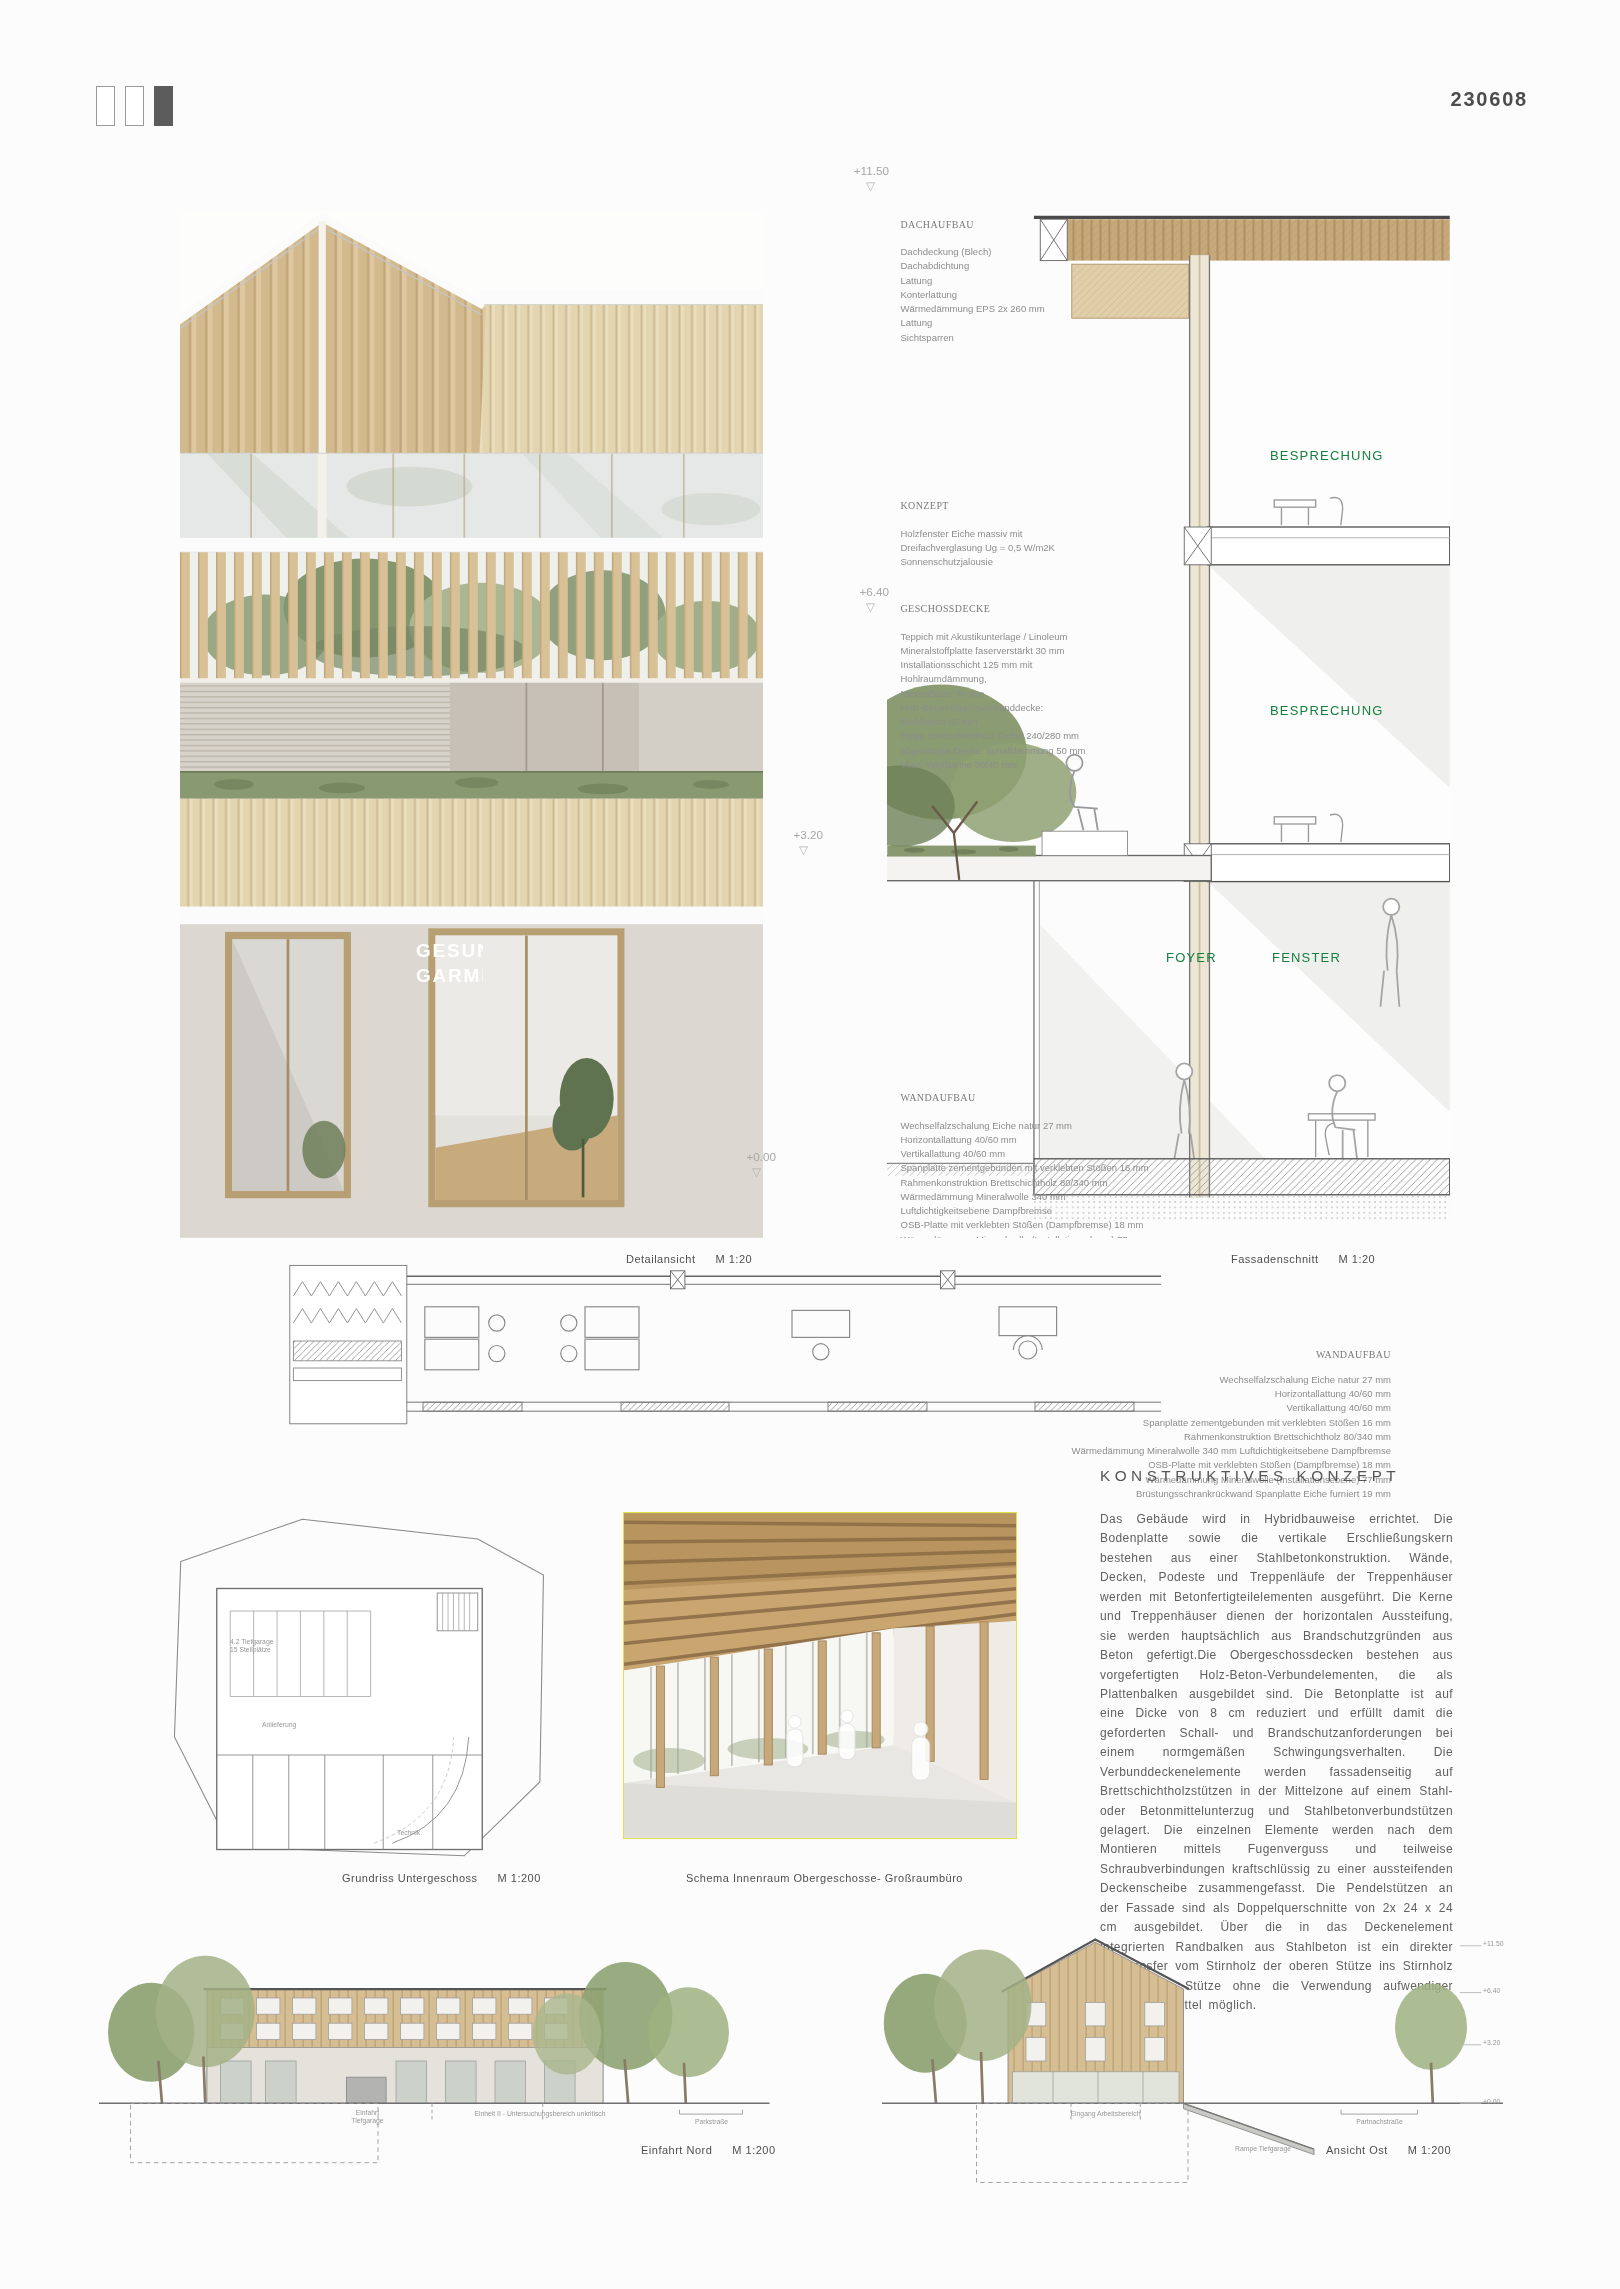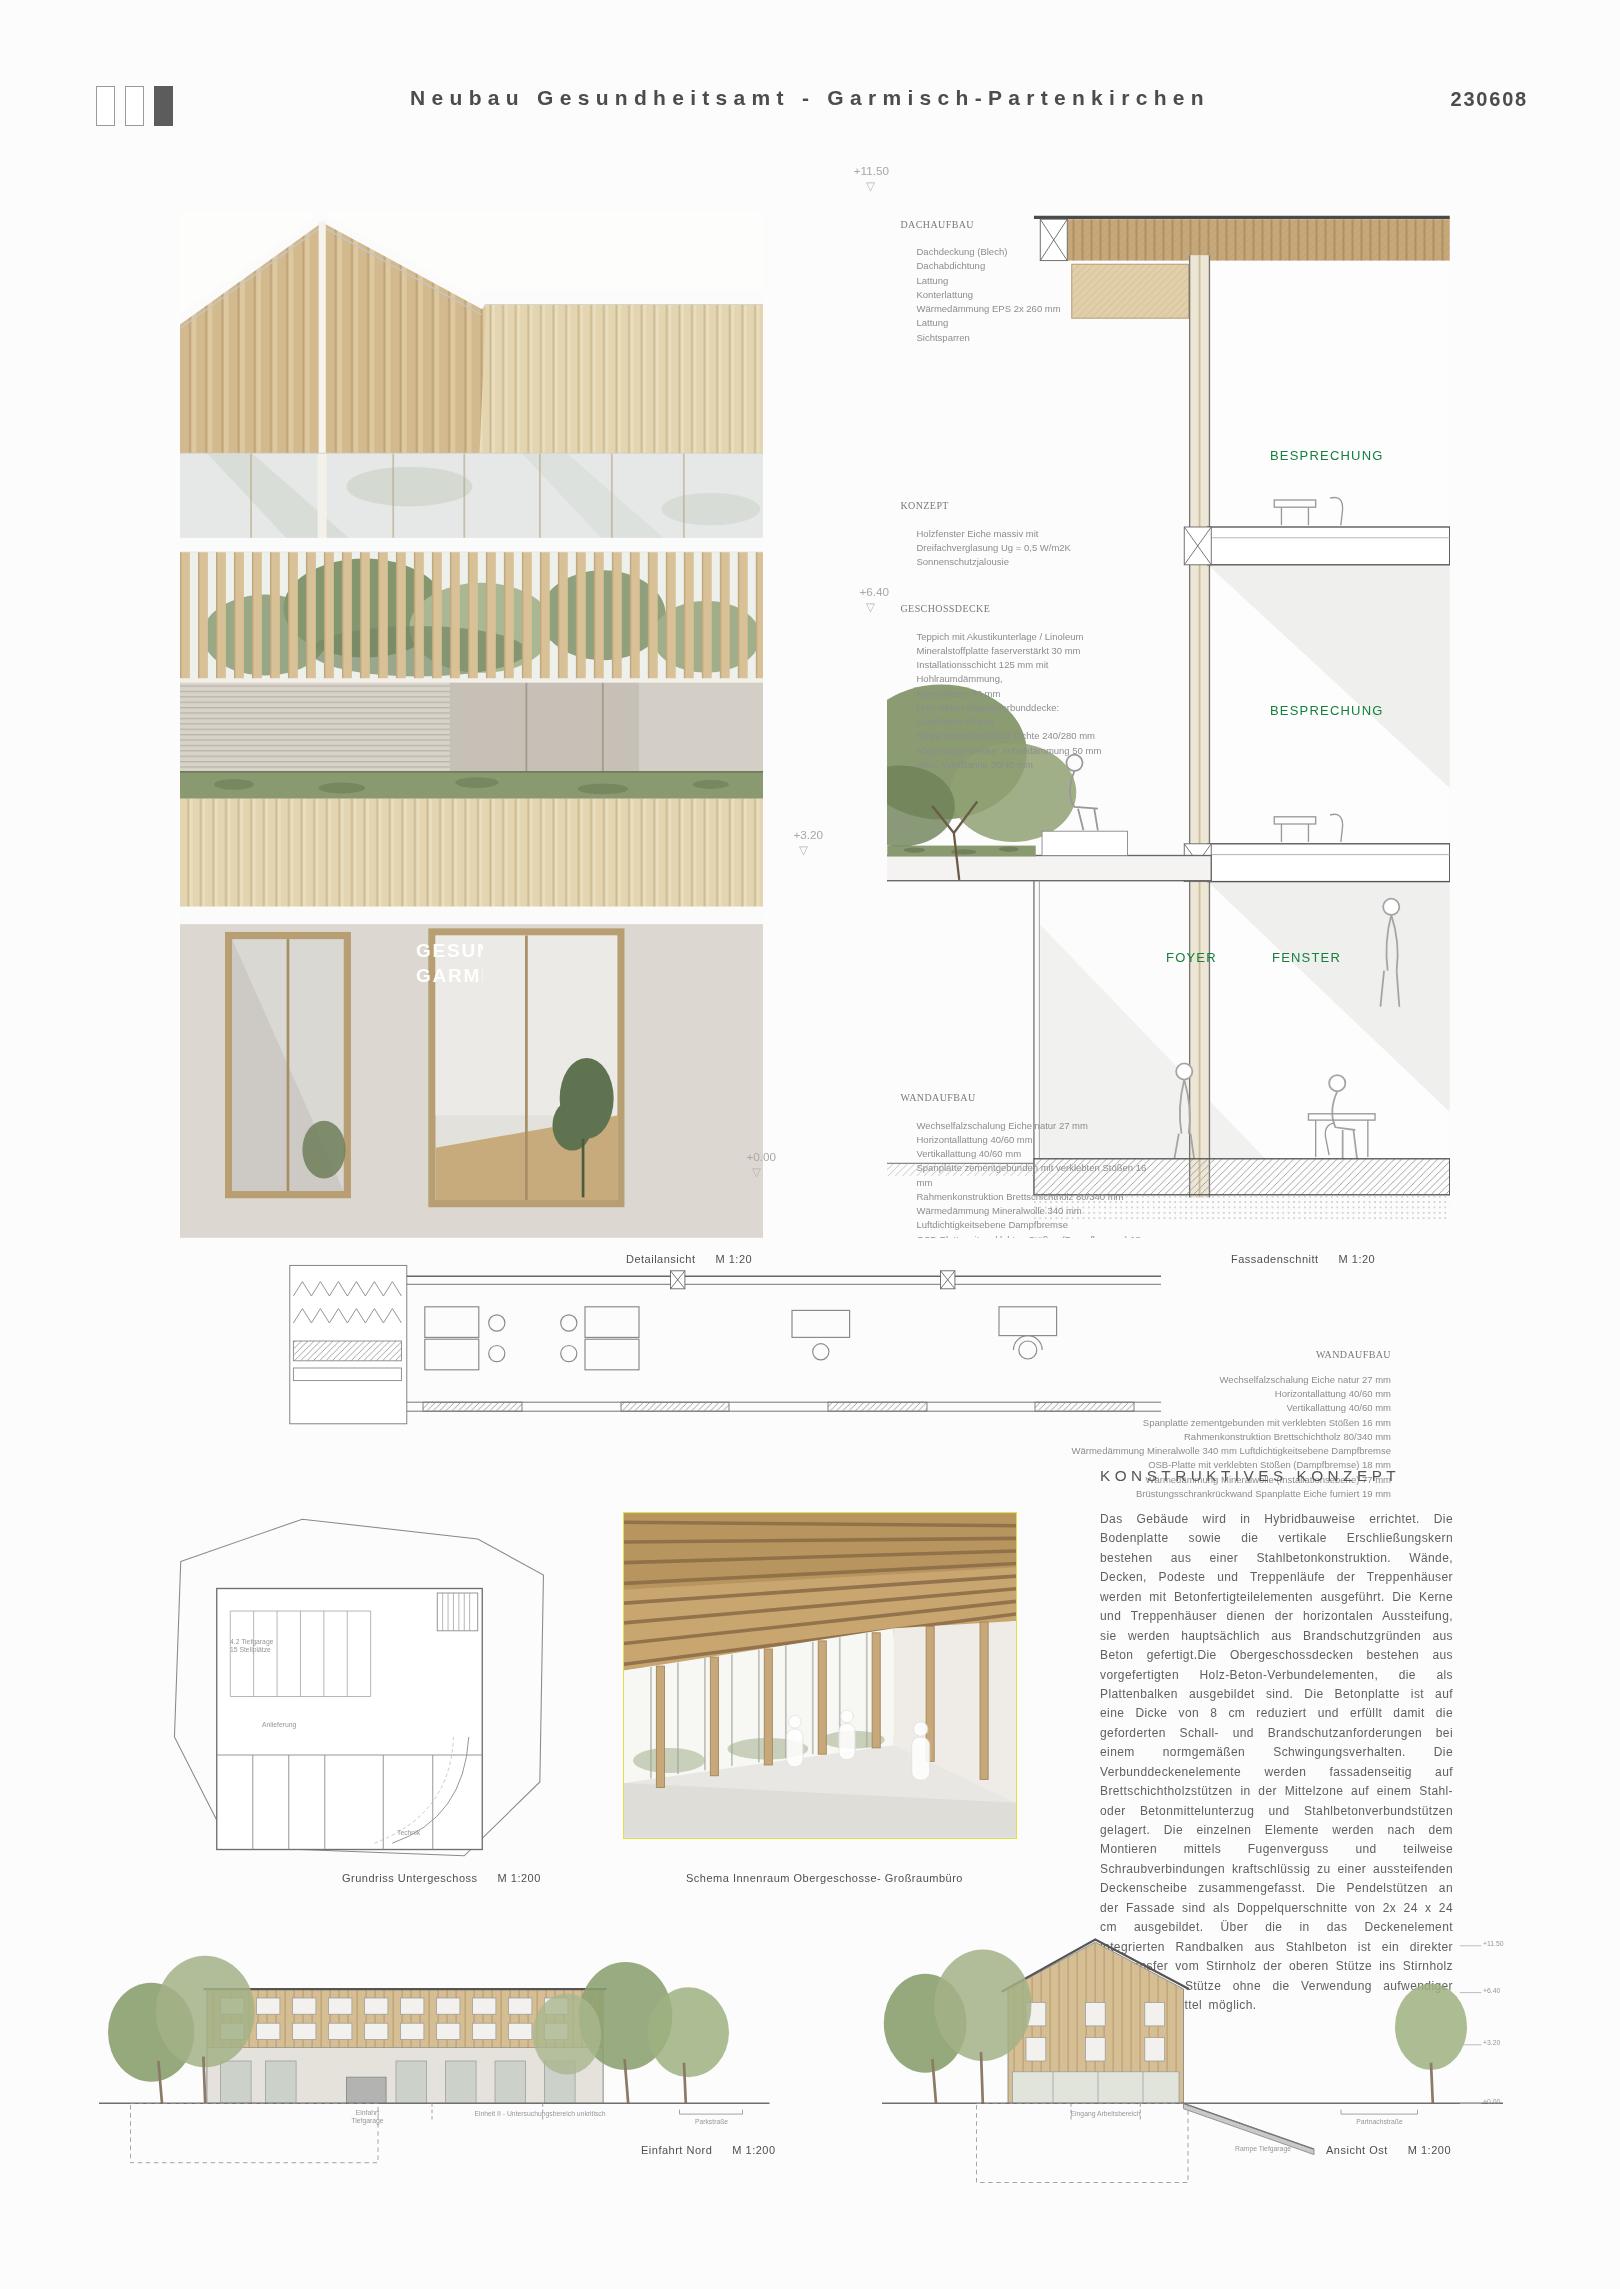--- a/index.html
+++ b/index.html
@@ -8,21 +8,21 @@
   .abs{position:absolute;}
   
   .title{top:86px;left:50%;transform:translateX(-50%);font-size:21px;font-weight:bold;
          letter-spacing:6.3px;color:#4c4c4c;white-space:nowrap;}
   .number{top:88px;right:92px;font-size:20px;font-weight:bold;letter-spacing:1.8px;color:#4c4c4c;}
   .sq{top:86px;width:17px;height:38px;border:1.4px solid #9a9a9a;background:#fff;}
   .sq.filled{background:#5c5c5c;border-color:#5c5c5c;}
   
   .ann{font-size:9.5px;line-height:1.5;color:#8d8d8d;}
   .ann .hd{font-size:10px;letter-spacing:0.4px;color:#7a7a7a;margin-bottom:13.5px;font-family:Liberation Serif, serif;}
-  .ann .ln{white-space:pre-line;margin-left:16px;}
+  .ann .ln{white-space:pre-line;}
   .ann.right{text-align:right;}
   
   .lvl{font-size:11.7px;color:#a8a8a8;width:56px;text-align:right;}
   .tri{font-size:11.7px;color:#b3b3b3;line-height:9px;}
   
   .room{font-size:13px;letter-spacing:1.2px;color:#15803d;}
   
   .cap{font-size:11px;color:#4f4f4f;letter-spacing:0.5px;white-space:nowrap;}
   .cap .scale{margin-left:20px;}
   
@@ -38,21 +38,20 @@
   .ovl{position:absolute;z-index:3;}
 </style>
 </head>
 <body>
 
 <div class="board">
 
   <div class="abs sq" style="left:96px"></div>
   <div class="abs sq" style="left:125px"></div>
   <div class="abs sq filled" style="left:154px"></div>
-  <div class="abs title">Neubau Gesundheitsamt - Garmisch-Partenkirchen</div>
   <div class="abs number">230608</div>
 
   <div class="panel" style="left:180px;top:212px;width:583px;height:1026px;background:#fff;">
     <svg width="583" height="1026" viewBox="0 0 648 1140">
       <defs>
         <pattern id="pd-slat" width="18" height="8" patternUnits="userSpaceOnUse">
           <rect width="18" height="8" fill="#d3ba8e"></rect>
             <rect x="10" width="2.5" height="8" fill="#bfa478"></rect>
             <rect x="12.5" width="5.5" height="8" fill="#ddc8a0"></rect>
         </pattern>

